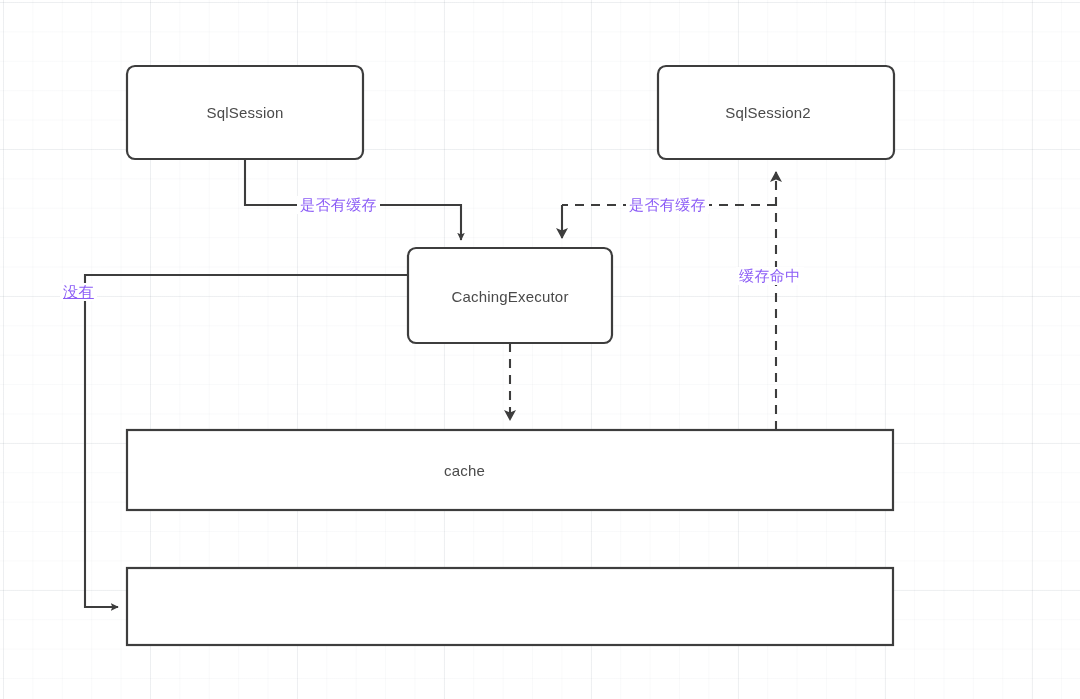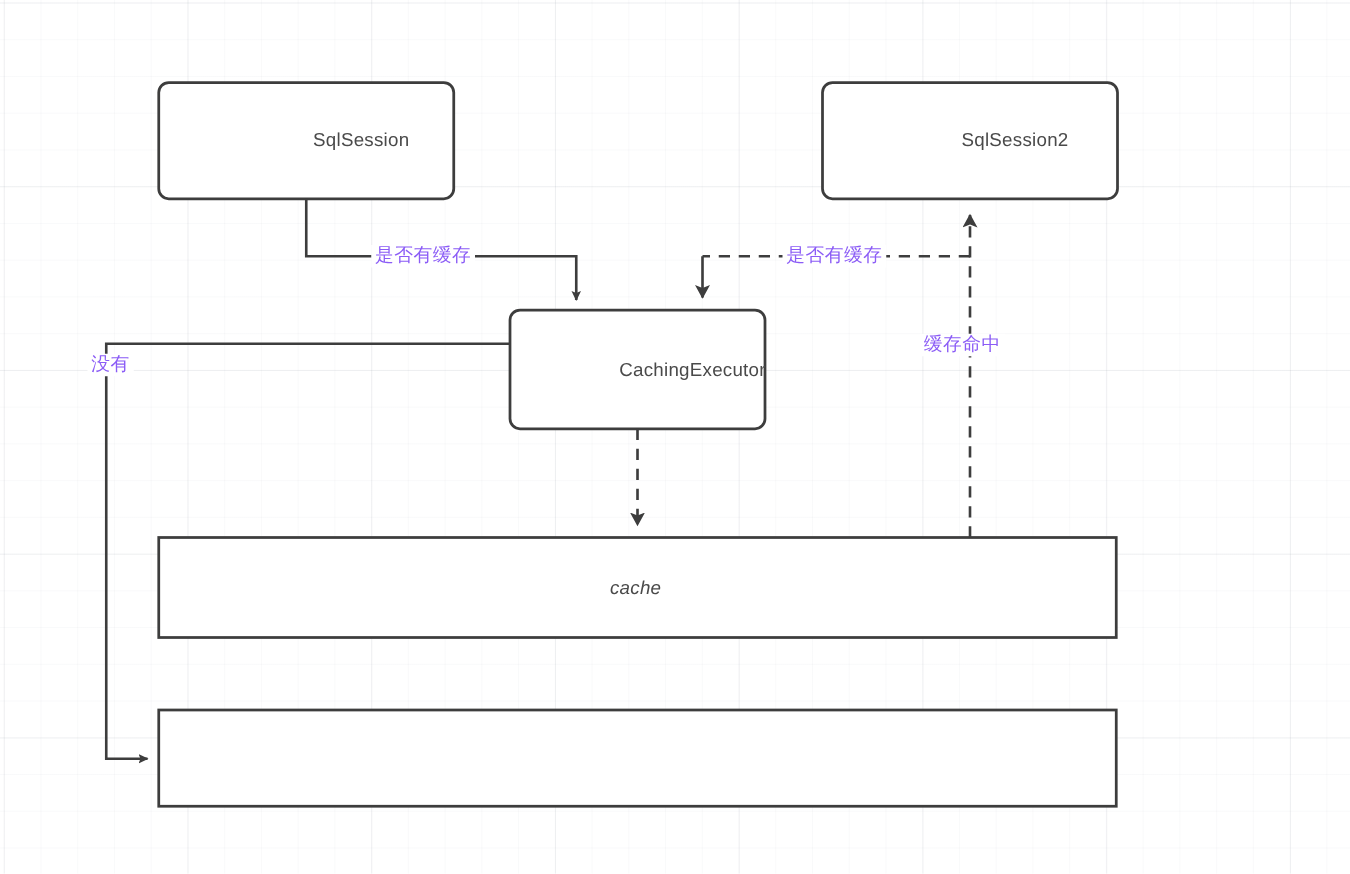--- a/index.html
+++ b/index.html
@@ -38,21 +38,20 @@
   .node-label {
     position: absolute;
     display: flex;
     align-items: center;
     justify-content: center;
     color: #4a4a4a;
     font-size: 15px;
     letter-spacing: 0.2px;
     pointer-events: none;
     white-space: nowrap;
-    padding-left: 44px;
   }
   .edge-label {
     position: absolute;
     color: #8b5cf6;
     font-size: 15px;
     letter-spacing: 0.4px;
     background: #ffffff;
     padding: 0 3px;
     white-space: nowrap;
     line-height: 18px;
@@ -120,26 +119,26 @@
   </div>
 
   <div class="node-label" style="left:658px; top:66px; width:220px; height:93px;">
     <span>SqlSession2</span>
   </div>
 
   <div class="node-label" style="left:408px; top:248px; width:204px; height:97px;text-align:center;">
     <span>CachingExecutor</span>
   </div>
 
-  <div class="node-label" style="left:127px; top:430px; width:675px; height:80px;font-style:italic;">
+  <div class="node-label" style="left:127px; top:430px; width:675px; height:80px;">
     <span>cache</span>
   </div>
 
 
   <div class="edge-label" style="left:297px; top:196px;">是否有缓存</div>
 
   <div class="edge-label" style="left:626px; top:196px;">是否有缓存</div>
 
   <div class="edge-label" style="left:736px; top:267px;">缓存命中</div>
 
-  <div class="edge-label" style="left:70px; top:283px;">没有</div>
+  <div class="edge-label" style="left:60px; top:283px;text-decoration:underline;">没有</div>
 
 </div>
 
 </body></html>

